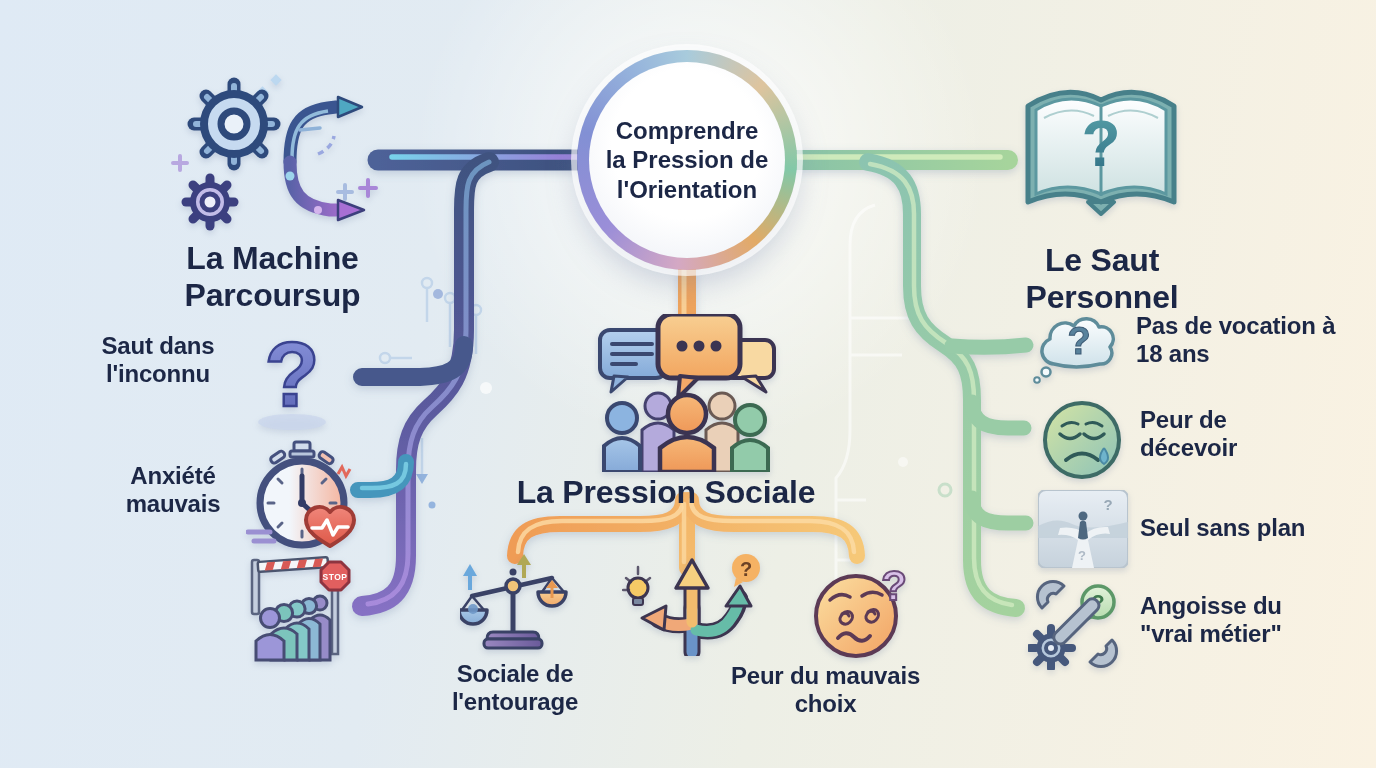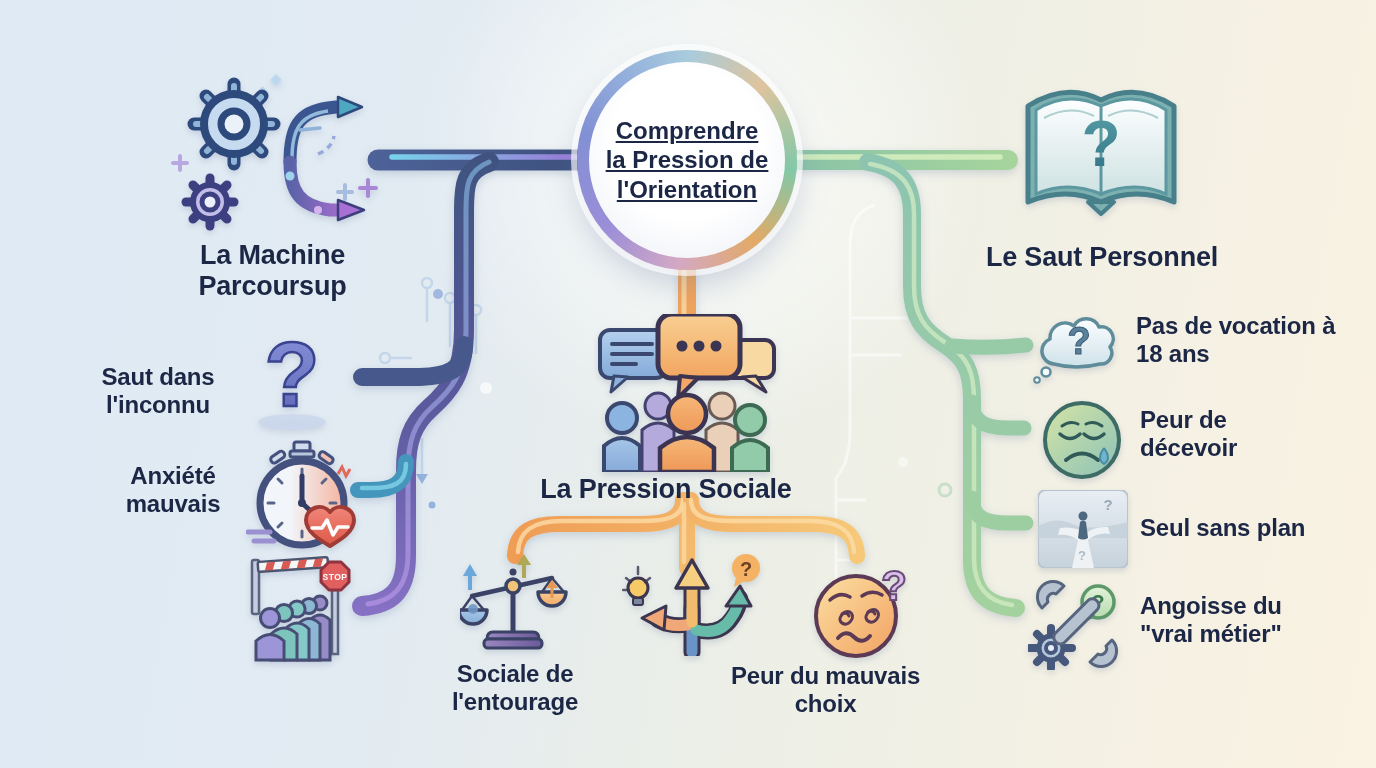--- a/index.html
+++ b/index.html
@@ -5,30 +5,30 @@
   html,body{margin:0;padding:0;background:#cfd8e4;}
   .stage{position:relative;width:1376px;height:768px;overflow:hidden;
     font-family:"Liberation Sans",sans-serif;
     background:linear-gradient(100deg,var(--bg-left,#dfeaf5) 0%,#e2ebf2 32%,#edefe6 58%,var(--bg-right,#faf2e2) 100%);}
   .glow{position:absolute;left:400px;top:-120px;width:600px;height:560px;border-radius:50%;
     background:radial-gradient(circle,rgba(255,255,255,.85) 0%,rgba(255,255,255,0) 70%);pointer-events:none;}
   svg{display:block;}
   .layer{position:absolute;left:0;top:0;}
   .icon{position:absolute;filter:drop-shadow(0 3px 3px rgba(90,110,150,.22));}
   .lbl{position:absolute;font-weight:bold;color:var(--text,#1c2746);line-height:1.16;letter-spacing:-.2px;text-align:center;}
-  .lbl-lg{font-size:27px;}
+  .lbl-lg{font-size:32px;}
   .lbl-sm{font-size:24px;}
   .lbl-left{text-align:left;}
   .hub{position:absolute;left:577px;top:50px;width:220px;height:220px;border-radius:50%;
     background:conic-gradient(from 0deg,#a8cbdc 0deg,#dec49e 45deg,#82c8a8 95deg,#e2aa66 140deg,#d4a8c4 185deg,#9a8ed8 230deg,#8290d4 285deg,#96b4dc 330deg,#a8cbdc 360deg);
     box-shadow:0 0 0 6px rgba(255,255,255,.65),0 14px 30px rgba(120,135,170,.35);}
   .hub-inner{position:absolute;inset:12px;border-radius:50%;
     background:radial-gradient(circle at 50% 42%,#ffffff 50%,#f3f5f9 78%,#e9edf4 100%);
     display:flex;align-items:center;justify-content:center;text-align:center;
-    font-size:24px;font-weight:bold;color:var(--text,#1c2746);line-height:1.22;padding:0 14px;text-decoration:underline;}
+    font-size:24px;font-weight:bold;color:var(--text,#1c2746);line-height:1.22;padding:0 14px;}
 </style>
 </head>
 <body>
 
 <div class="stage">
   <div class="glow"></div>
 
   <svg width="0" height="0" style="position:absolute" aria-hidden="true">
     <defs>
       <linearGradient id="lgLH" gradientUnits="userSpaceOnUse" x1="378" y1="0" x2="590" y2="0">
@@ -258,21 +258,21 @@
       <circle cx="146" cy="144" r="4" fill="#d4b4ec"></circle>
     <path d="M196 114 V130 M188 122 H204" stroke="#a886d8" stroke-width="4" stroke-linecap="round"></path>
     <rect x="100" y="10" width="8" height="8" transform="rotate(45 104 14)" fill="#bcd8f0"></rect>
   </svg>
   <div class="lbl lbl-lg" style="left:140px;top:240px;width:265px">La Machine Parcoursup</div>
 
   <svg class="icon" style="left:250px;top:326px" width="84" height="106" viewBox="0 0 84 106">
     <ellipse cx="42" cy="96" rx="34" ry="8" fill="#c9d6ec" opacity=".75"></ellipse>
     <text x="42" y="80" font-size="90" font-weight="bold" text-anchor="middle" fill="url(#gradQ)" stroke="#3a4390" stroke-width="2.5">?</text>
   </svg>
-  <div class="lbl lbl-sm" style="left:78px;top:363px;width:160px">Saut dans l'inconnu</div>
+  <div class="lbl lbl-sm" style="left:78px;top:332px;width:160px">Saut dans l'inconnu</div>
 
   <svg class="icon" style="left:246px;top:440px" width="110" height="110" viewBox="0 0 110 110">
     <rect x="48" y="2" width="16" height="9" rx="2" fill="#d2dcec" stroke="#44507e" stroke-width="3"></rect>
     <rect x="44" y="11" width="24" height="6" rx="2" fill="#b8c6dc" stroke="#44507e" stroke-width="3"></rect>
     <rect x="24" y="14" width="15" height="7" rx="3" transform="rotate(-35 31 17)" fill="#d2dcec" stroke="#44507e" stroke-width="3"></rect>
     <rect x="73" y="14" width="15" height="7" rx="3" transform="rotate(35 80 17)" fill="#f2c0b0" stroke="#44507e" stroke-width="3"></rect>
     <circle cx="56" cy="63" r="42" fill="url(#gradWatch)" stroke="#44507e" stroke-width="7"></circle>
     <g stroke="#5a6488" stroke-width="3" stroke-linecap="round">
       <line x1="84" y1="63" x2="90" y2="63"></line>
         <line x1="76" y1="83" x2="80" y2="87"></line>

